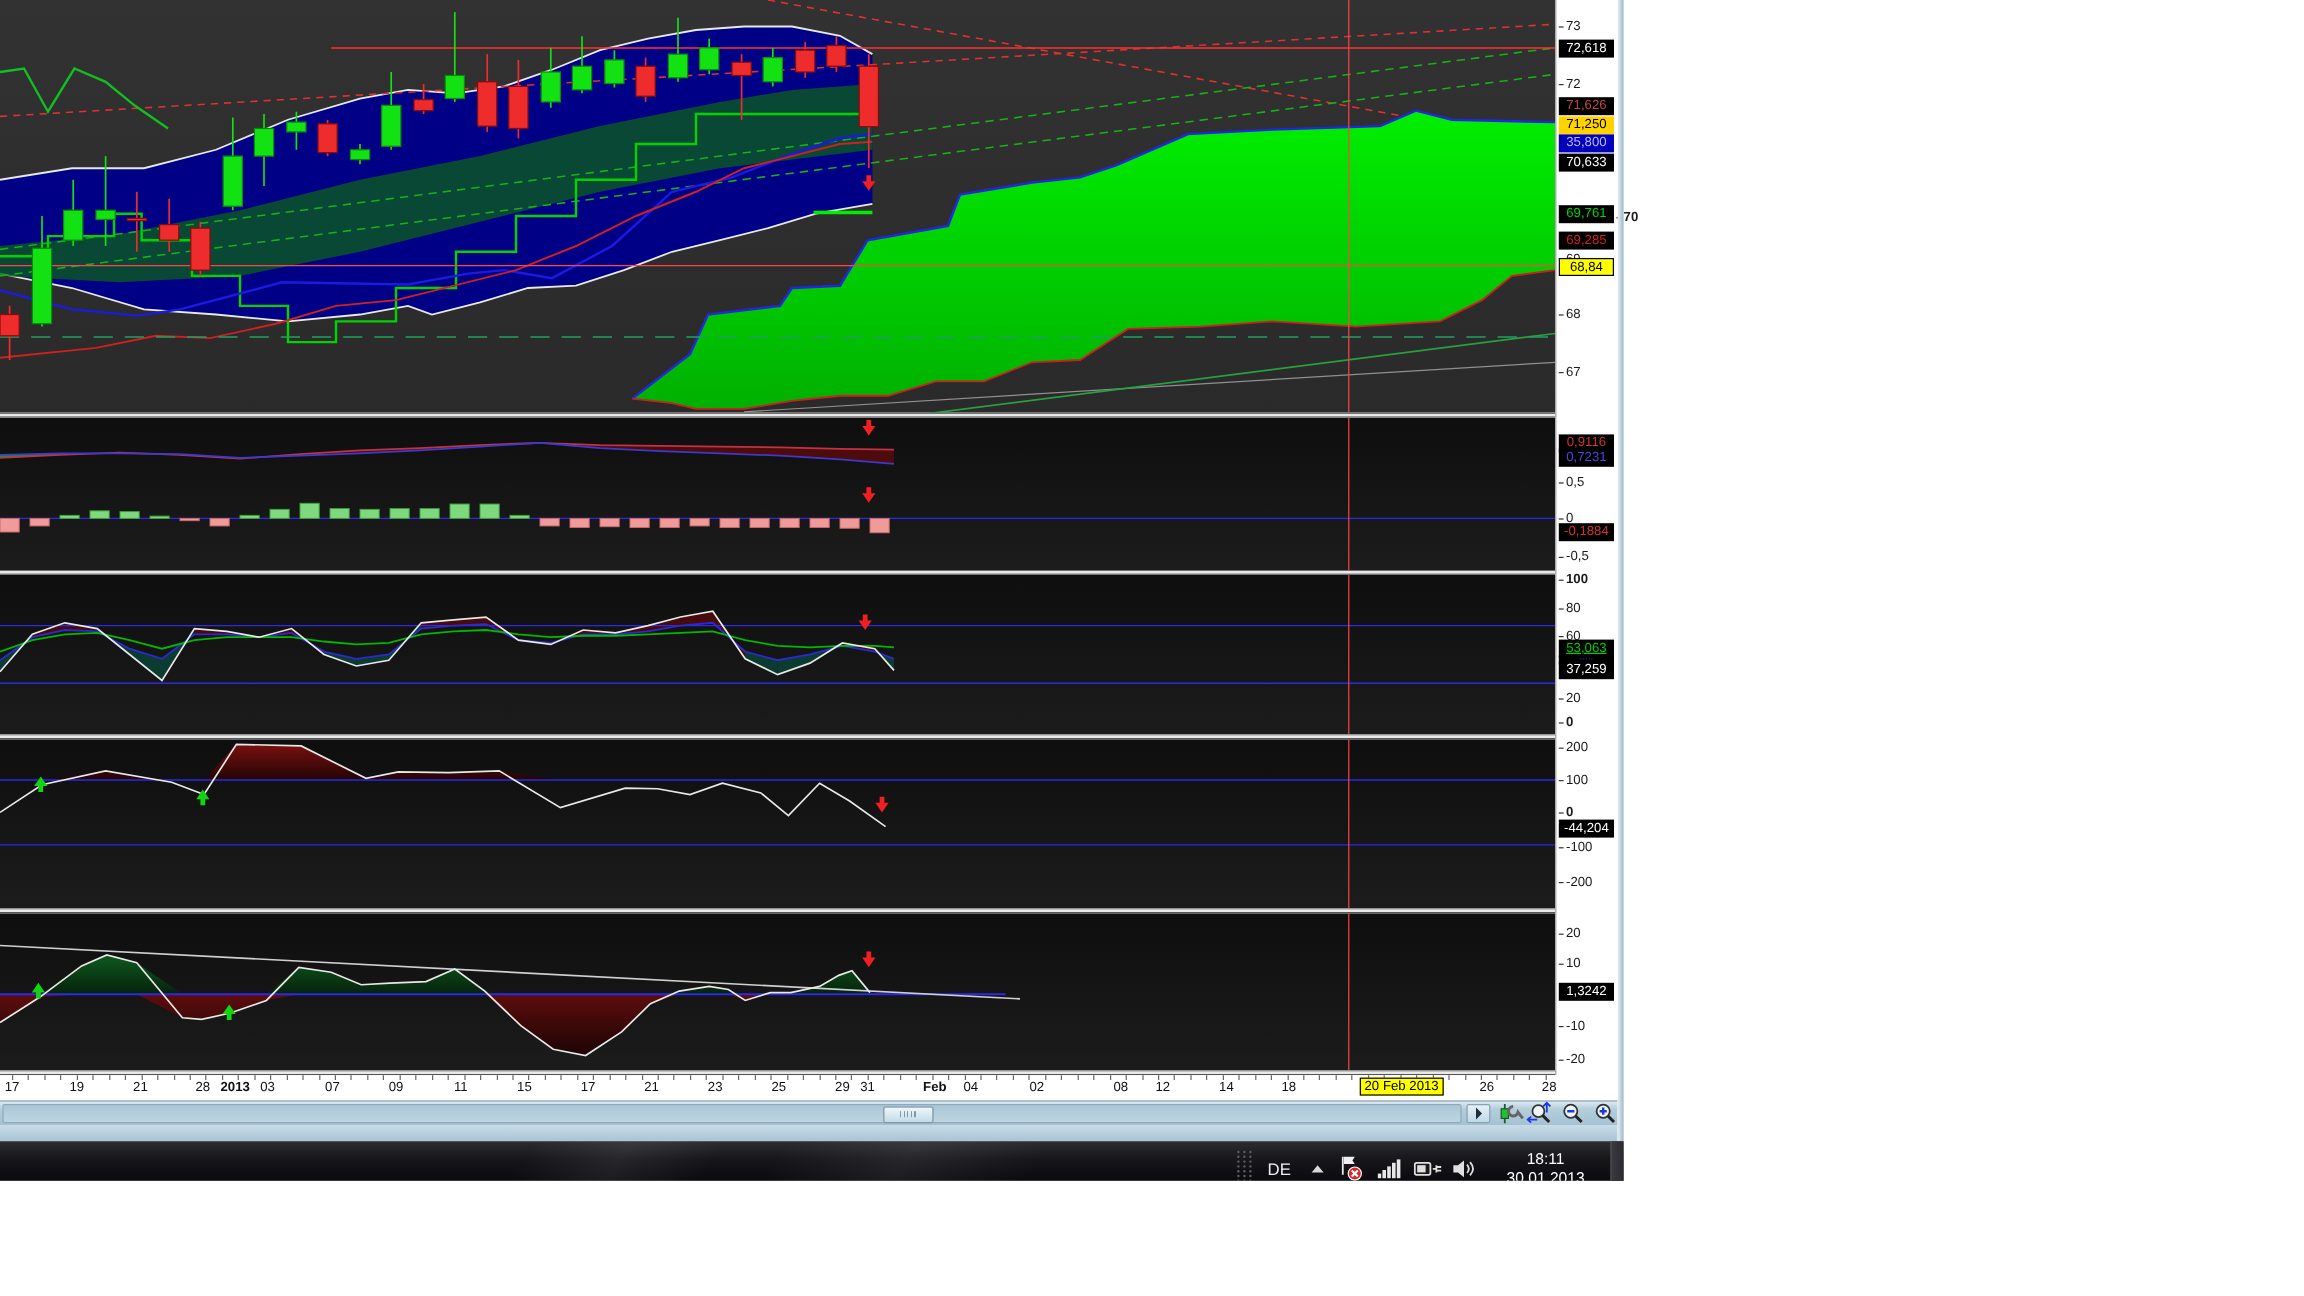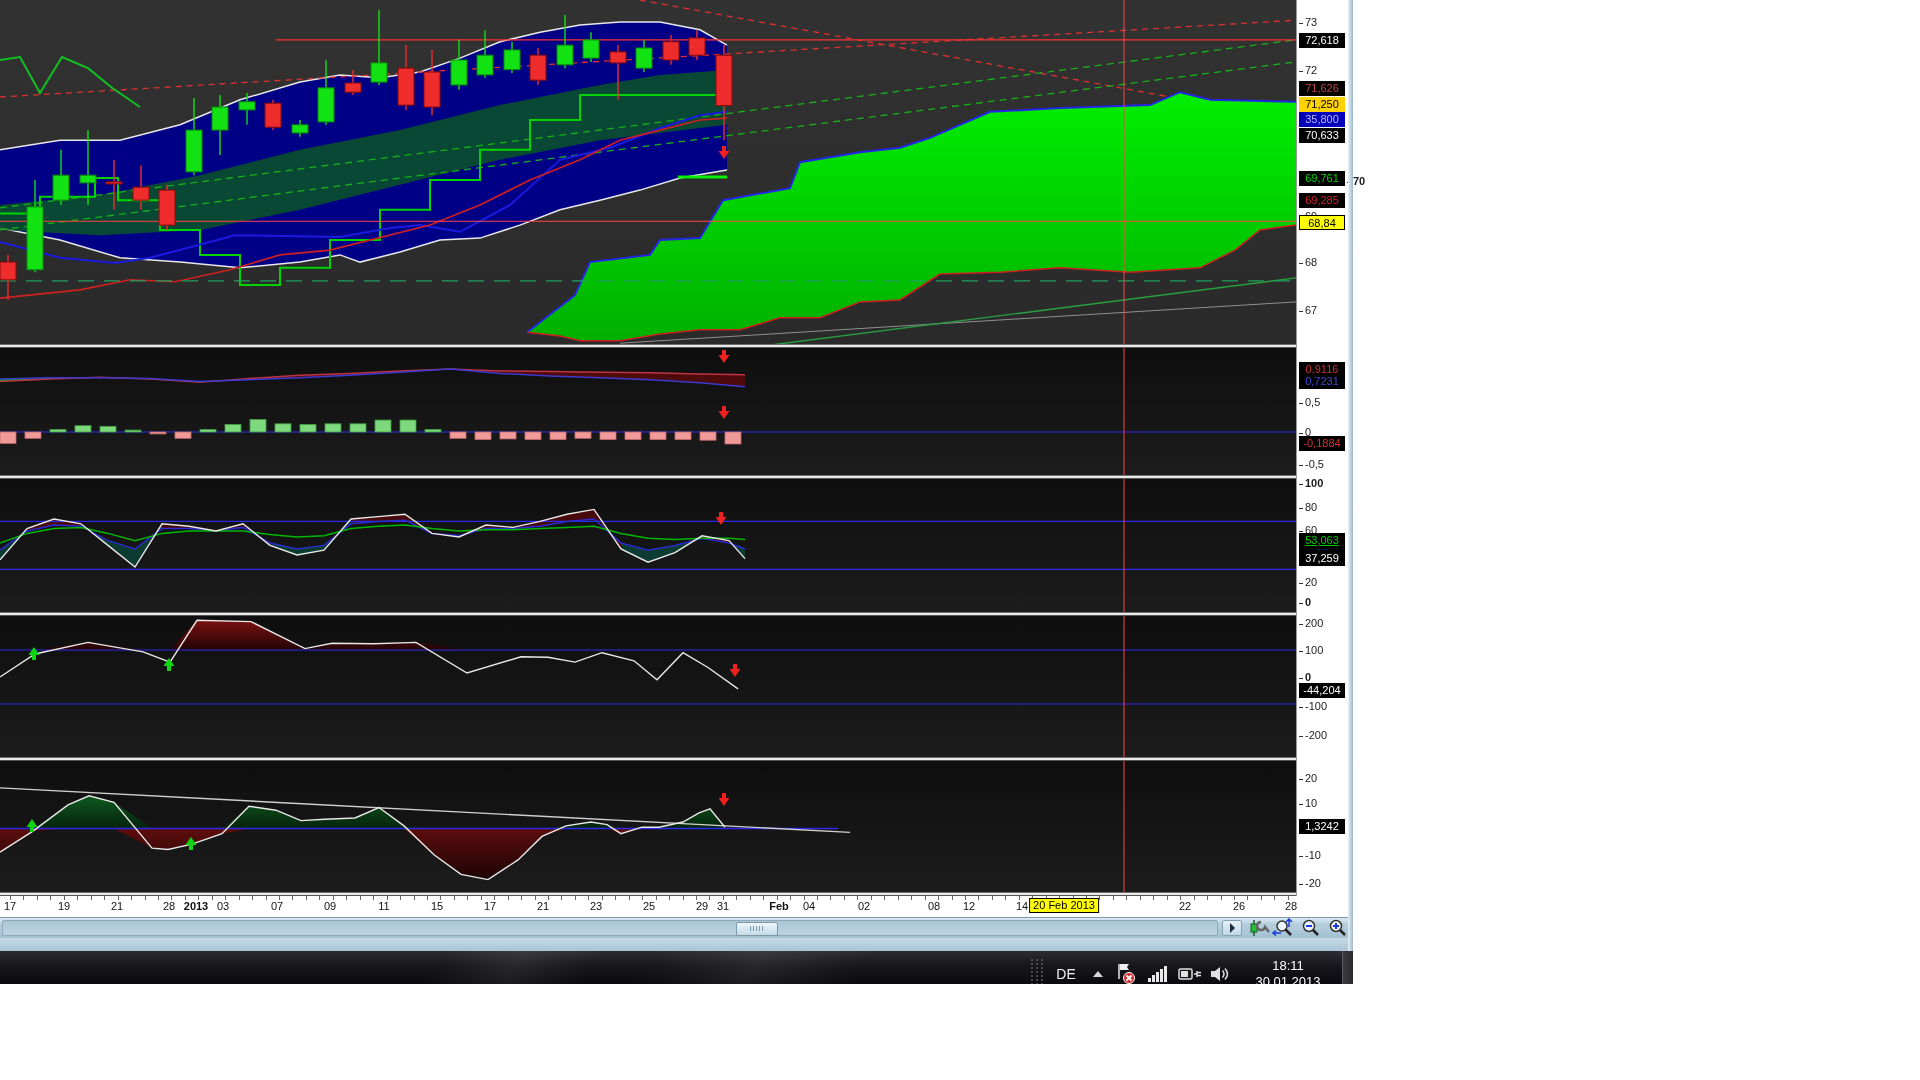--- a/index.html
+++ b/index.html
@@ -460,21 +460,21 @@
         <div class="tlabel bold" style="left: 779px;">Feb</div>
         <div class="tlabel" style="left: 809px;">04</div>
         <div class="tlabel" style="left: 864px;">02</div>
         <div class="tlabel" style="left: 918px; padding-left: 32px;">08</div>
         <div class="tlabel" style="left: 969px;">12</div>
         <div class="tlabel" style="left: 1022px;">14</div>
         <div class="tlabel" style="left: 1074px;">18</div>
         <div class="tlabel" style="left: 1185px;">22</div>
         <div class="tlabel" style="left: 1239px;">26</div>
         <div class="tlabel" style="left: 1291px;">28</div>
-        <div class="thl" style="left: 1064px;">20 Feb 2013</div>
+        <div class="thl" style="left: 1168px;">20 Feb 2013</div>
       </div>
     <div id="scrollRow">
       <div id="scrollTrack">
         <div id="scrollThumb">
             <div class="grip"></div>
           </div>
       </div>
       <div class="sbtn" style="left:1222px;">
         <svg width="18" height="14">
             <path d="M7,2 L12,7 L7,12 Z" fill="#1c2c38"></path>

